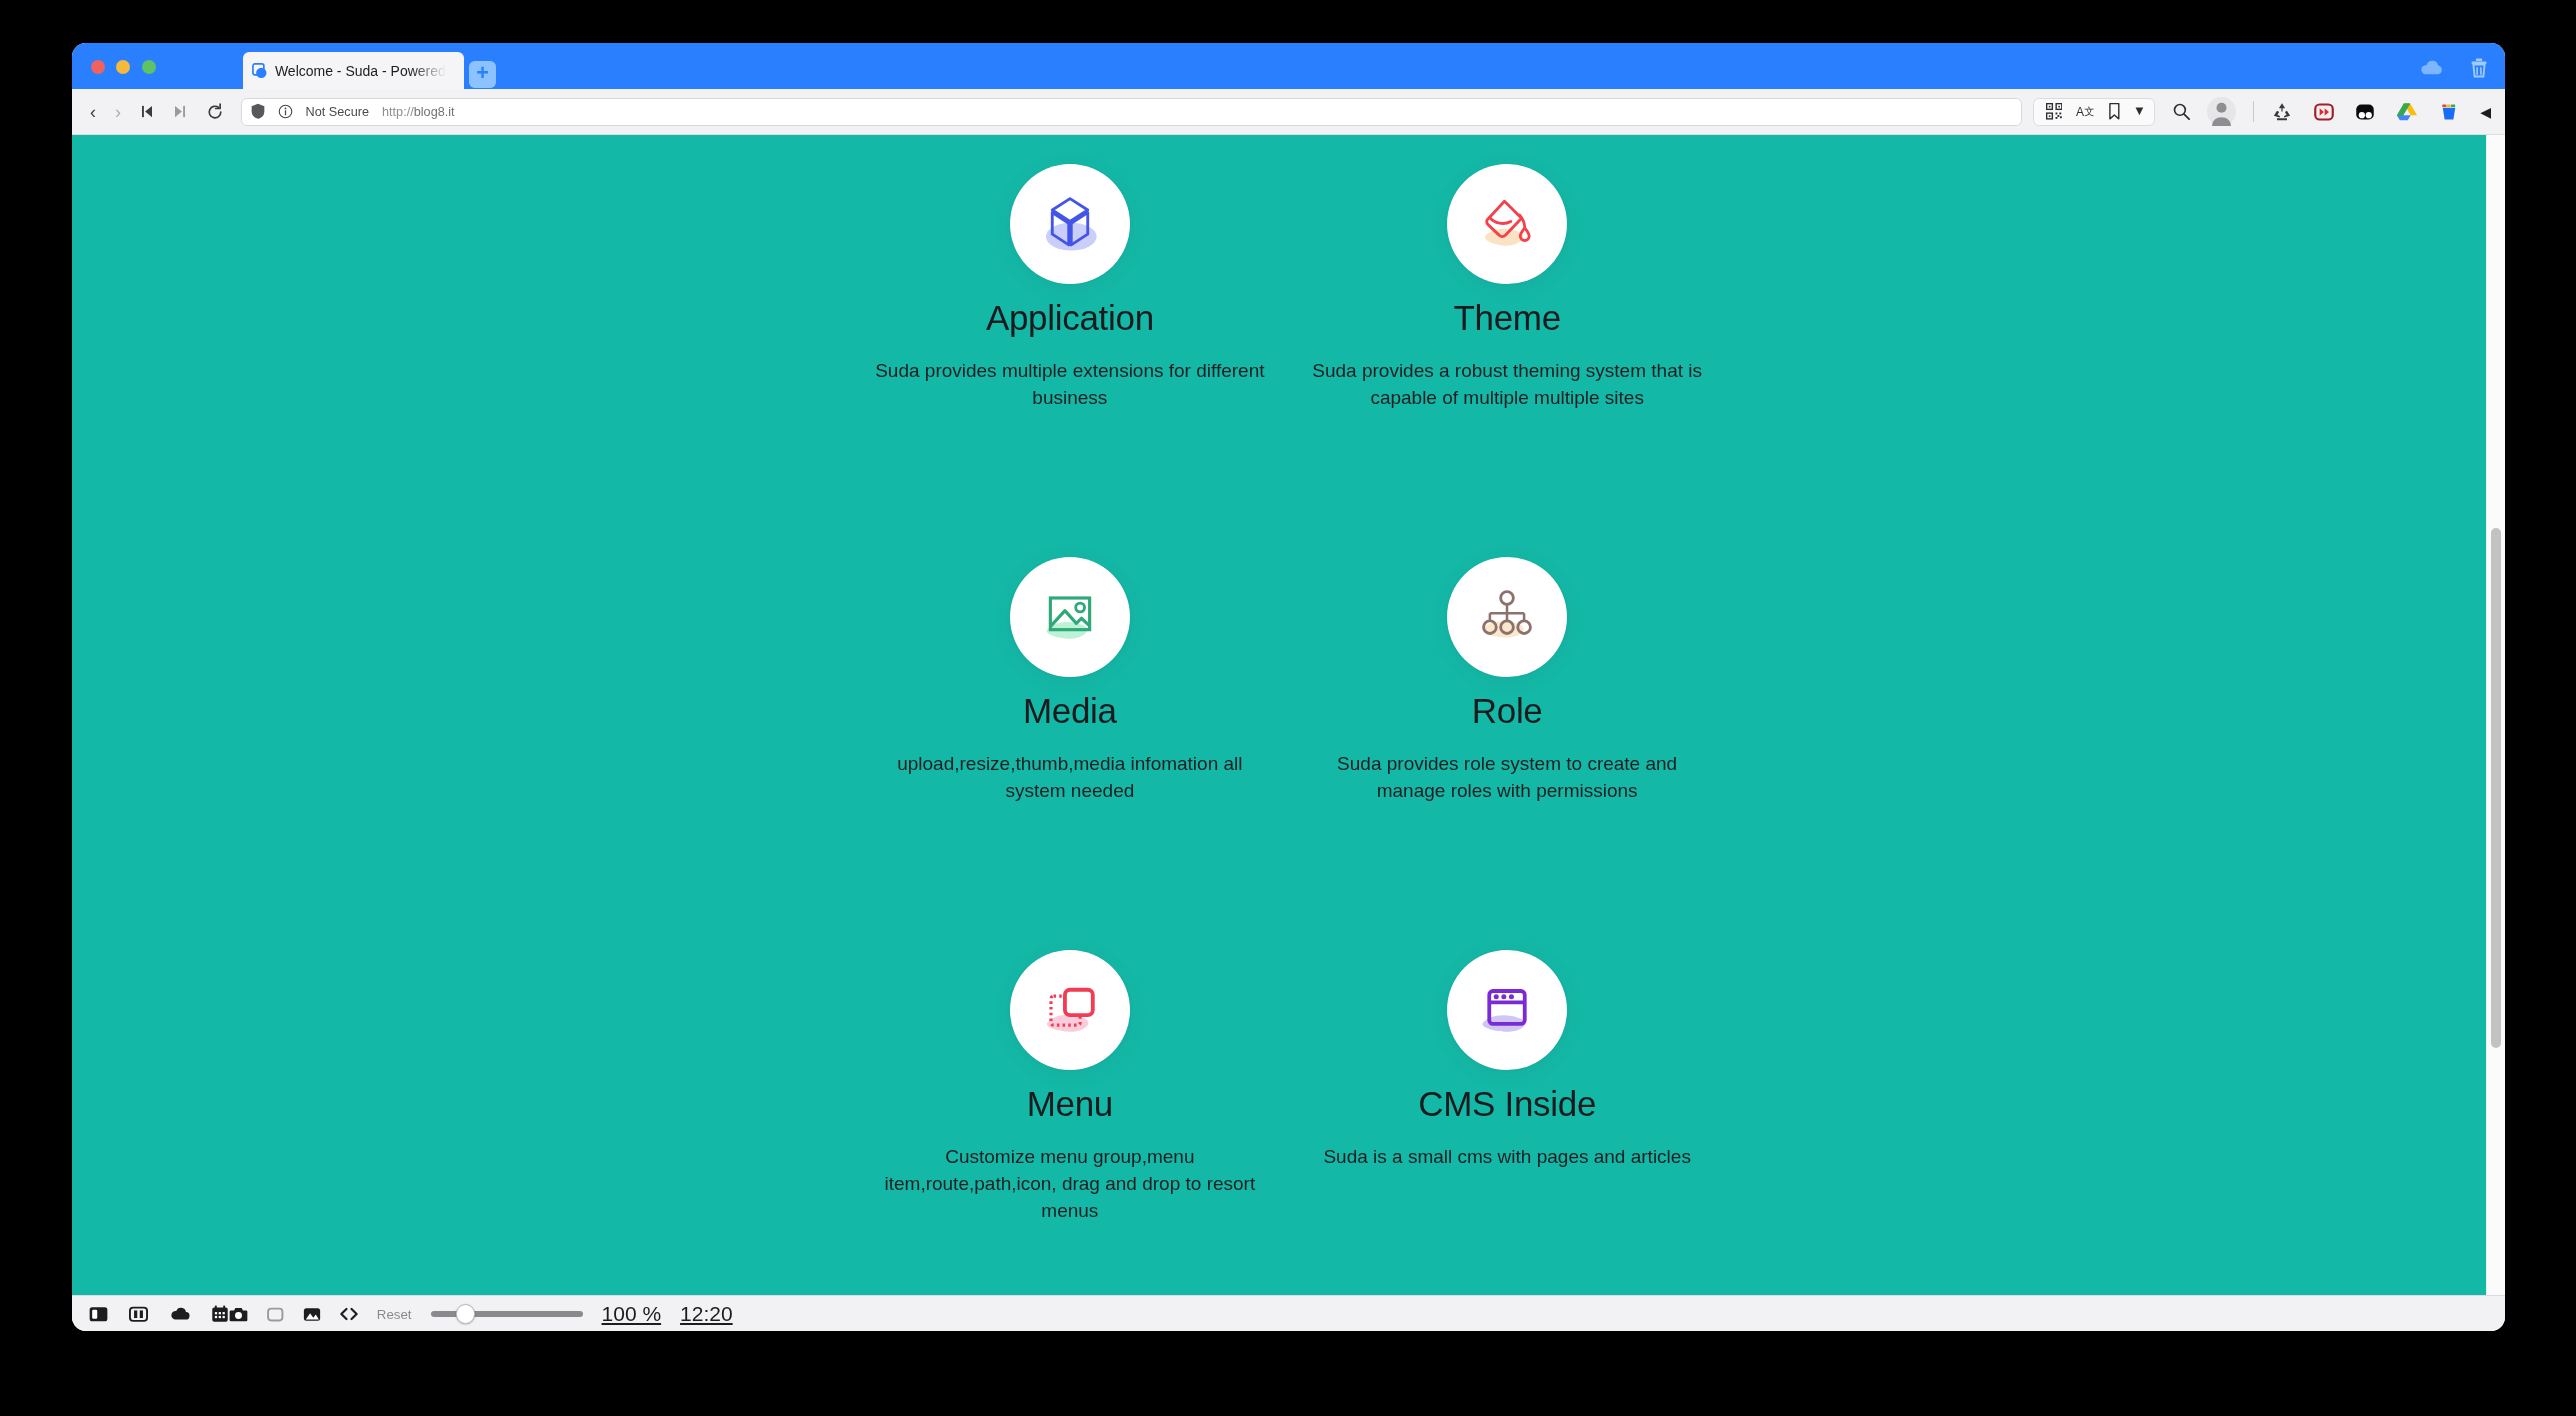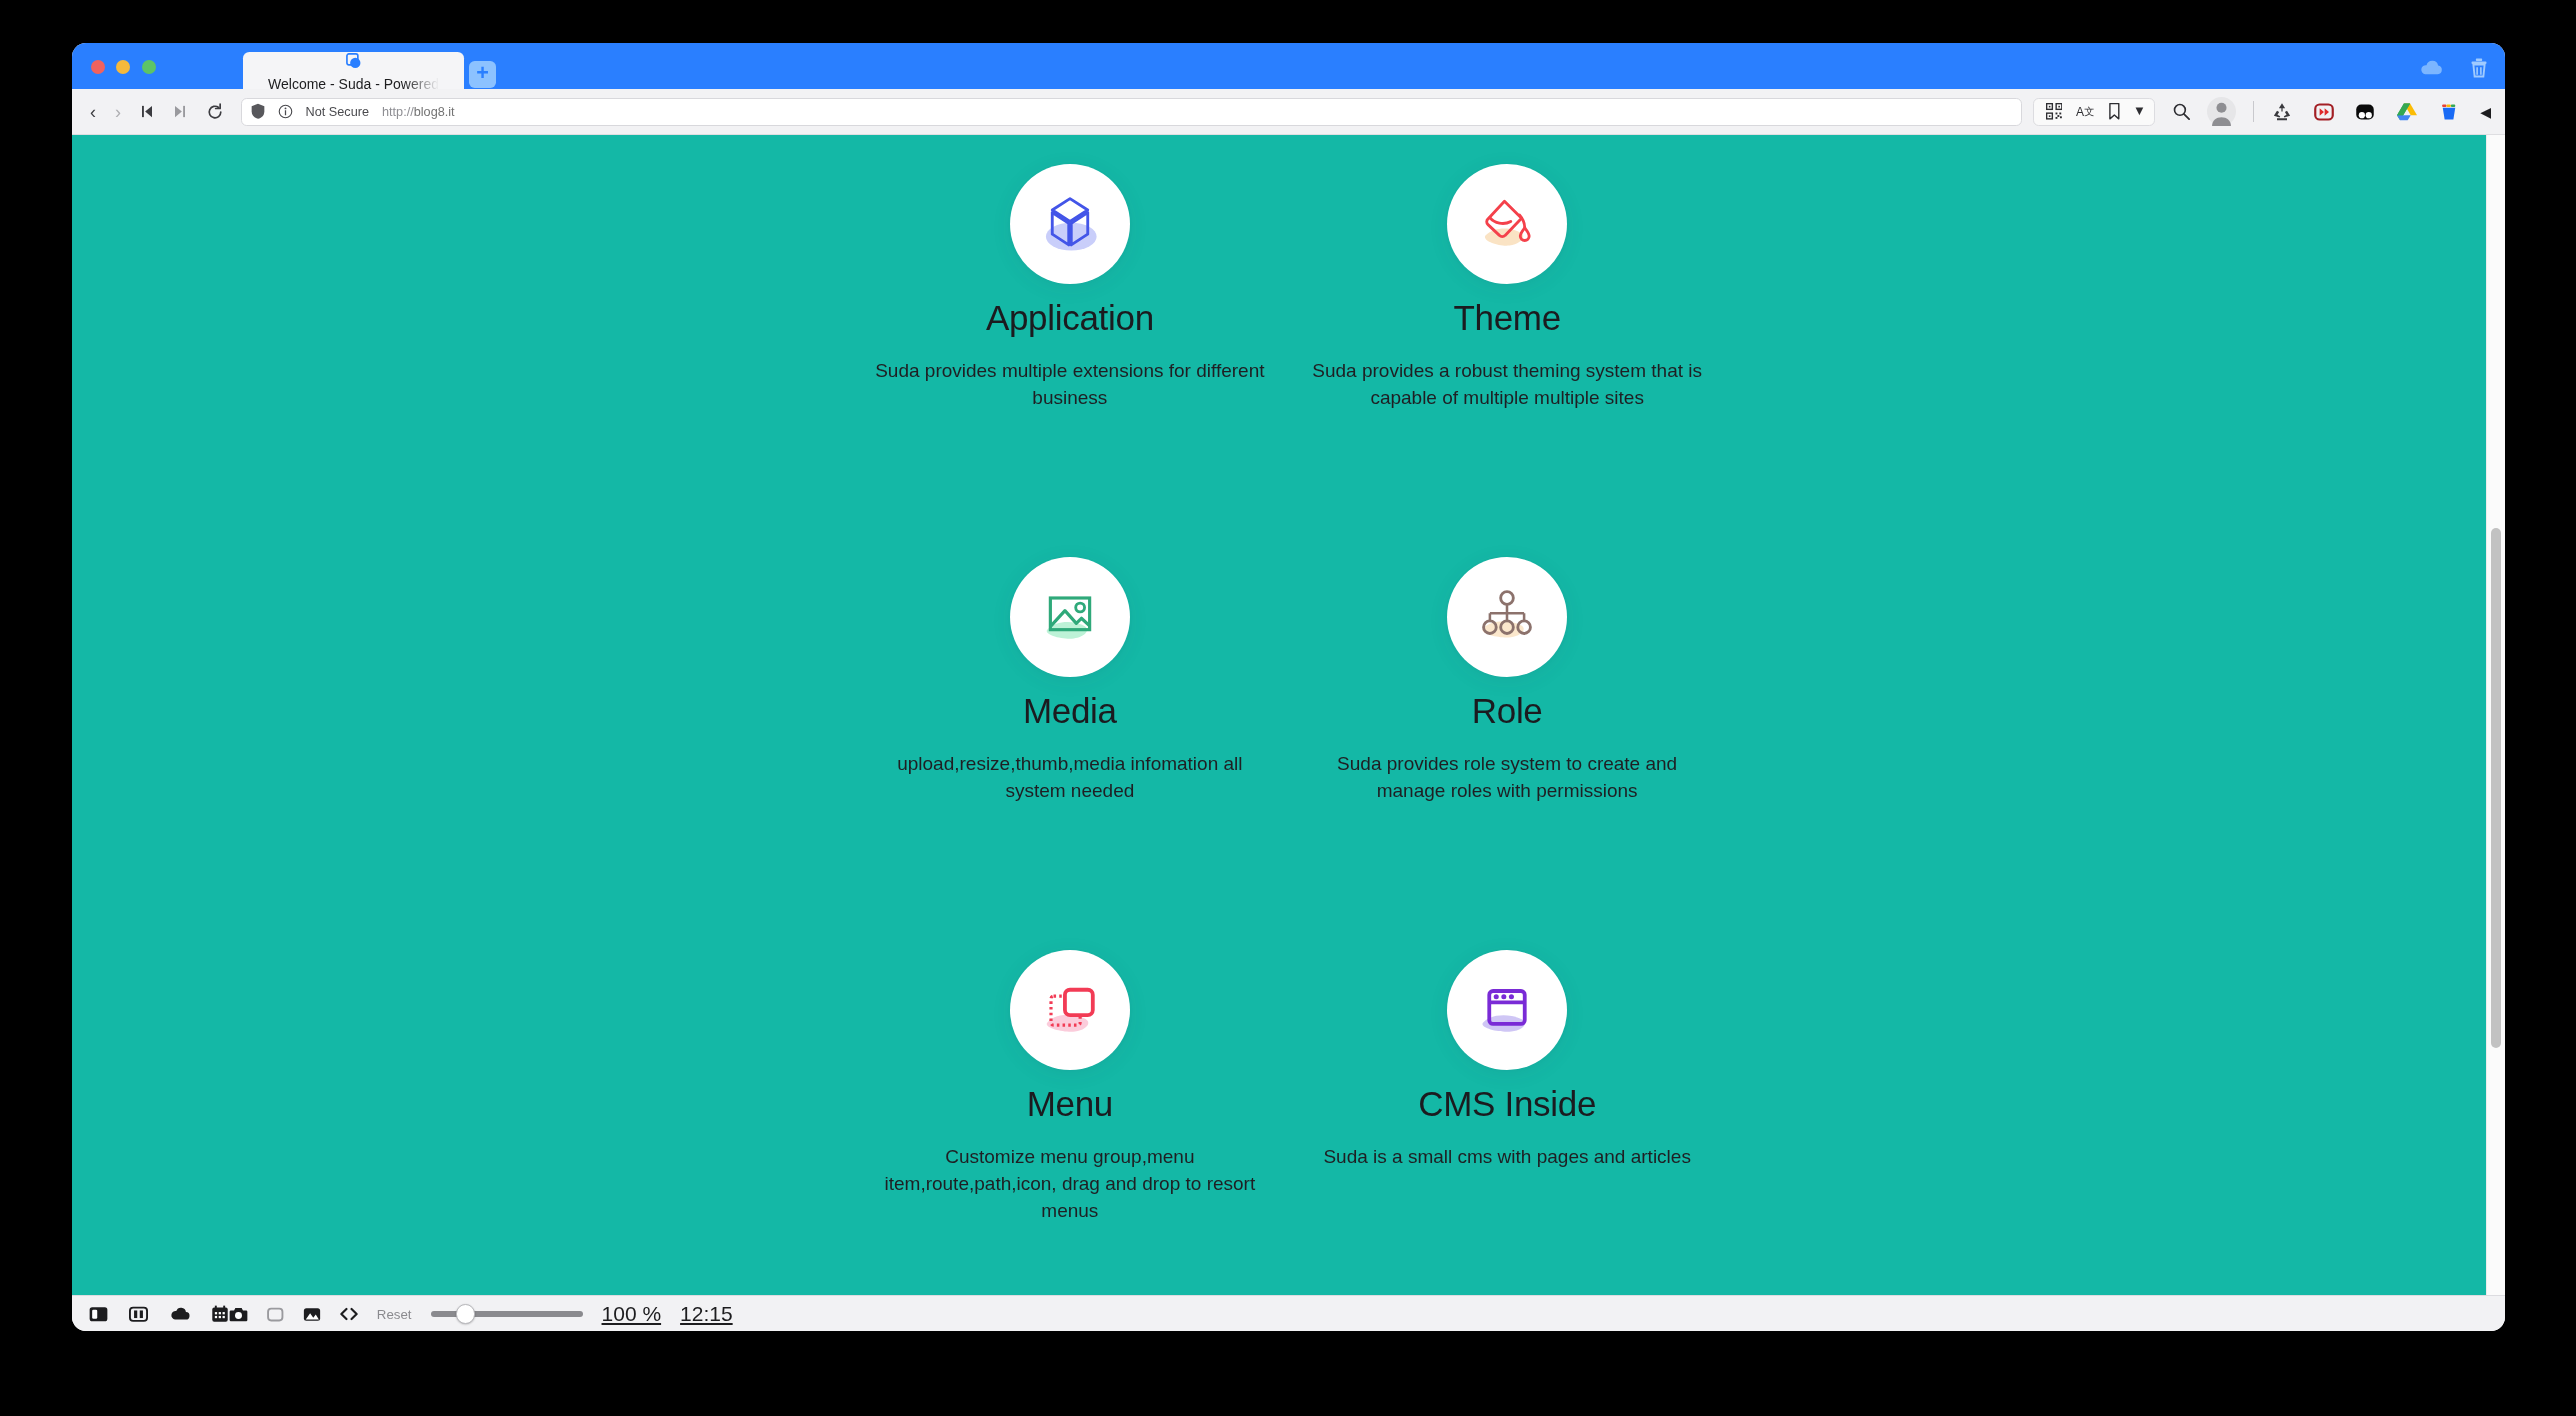--- a/index.html
+++ b/index.html
@@ -14,21 +14,21 @@
 
   
   .titlebar { position:relative; height:46px; background:#2a7fff; }
   .traffic { position:absolute; left:19px; top:16.5px; display:flex; gap:11.4px; }
   .dot { width:14px; height:14px; border-radius:50%; }
   .dot.red{background:#f0625e;} .dot.yellow{background:#f5b93c;} .dot.green{background:#5dc466;}
 
   .tab {
     position:absolute; left:171px; top:9px; width:221px; height:37px;
     background:#f5f5f7; border-radius:6.3px 6.3px 0 0;
-    display:flex; align-items:center; padding:0 7.6px; gap:6.3px; overflow:hidden;flex-direction:column;
+    display:flex; align-items:center; padding:0 7.6px; gap:6.3px; overflow:hidden;
   }
   .tab-title {
     font-size:14px; color:#1d1d1f; white-space:nowrap; overflow:hidden;
     -webkit-mask-image:linear-gradient(to right,#000 80%,transparent 100%);
             mask-image:linear-gradient(to right,#000 80%,transparent 100%);
   }
   .newtab {
     position:absolute; left:397px; top:18px; width:27px; height:27px;
     background:#8cc2ff; border-radius:5.7px; color:#2a7fff;
     font-size:21.6px; line-height:24px; text-align:center; font-weight:700;
@@ -419,18 +419,18 @@
       <span>
         <svg width="18" height="14" viewBox="0 0 28 22">
           <path d="M10 3 2 11l8 8M18 3l8 8-8 8" fill="none" stroke="#1d1d1f" stroke-width="3.4" stroke-linecap="round" stroke-linejoin="round"></path>
         </svg>
       </span>
       <span class="reset">Reset</span>
       <div class="slider">
         <div class="knob"></div>
       </div>
       <span class="zoomval">100 %</span>
-      <span class="clock">12:15</span>
+      <span class="clock">12:20</span>
     </div>
   </div>
 
 </div>
 
 
 </body></html>

